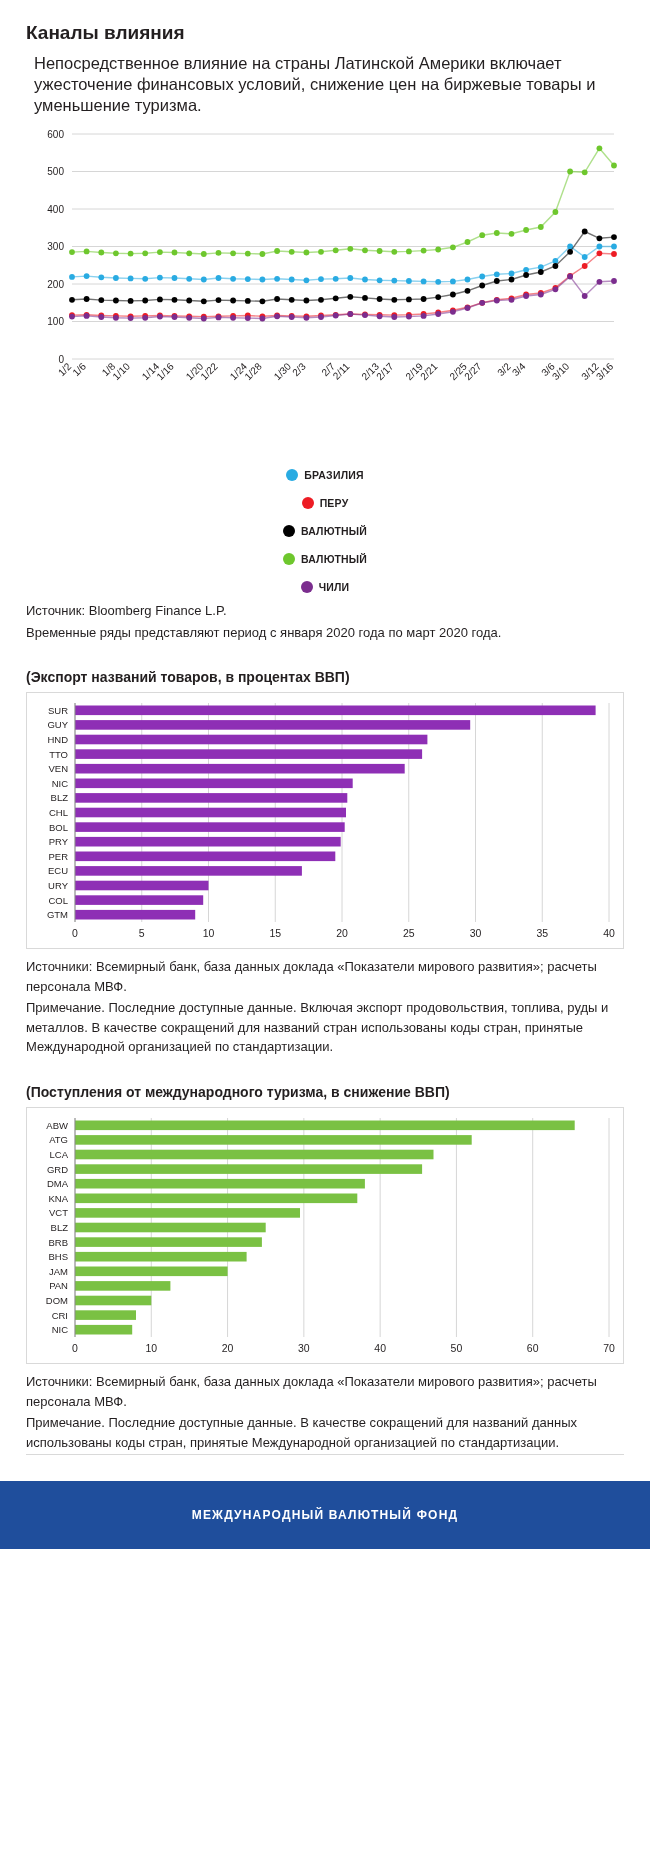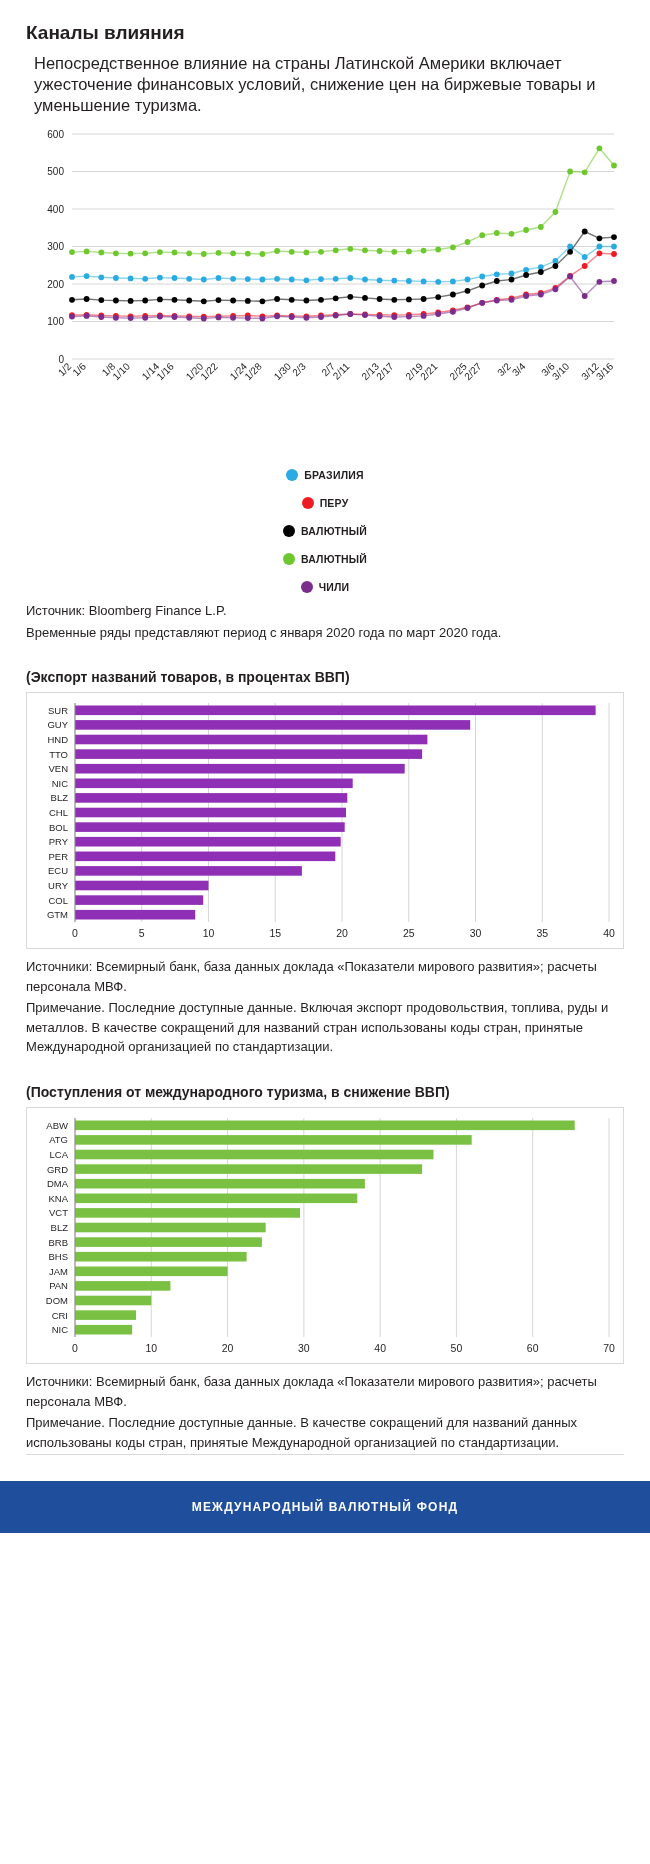--- a/index.html
+++ b/index.html
@@ -83,21 +83,21 @@
     border: 1px solid #d9d9d9;
     box-sizing: border-box;
     margin-top: 6px;
     background: #fff;
   }
   .bc-svg { display: block; }
 
   
   .footer {
     margin-top: 26px;
-    height: 52px;
+    height: 68px;
     background: #1f4e9c;
     color: #ffffff;
     display: flex;
     align-items: center;
     justify-content: center;
     font-size: 12px;
     font-weight: bold;
     letter-spacing: 1.2px;
   }
   .footer-top-rule {

